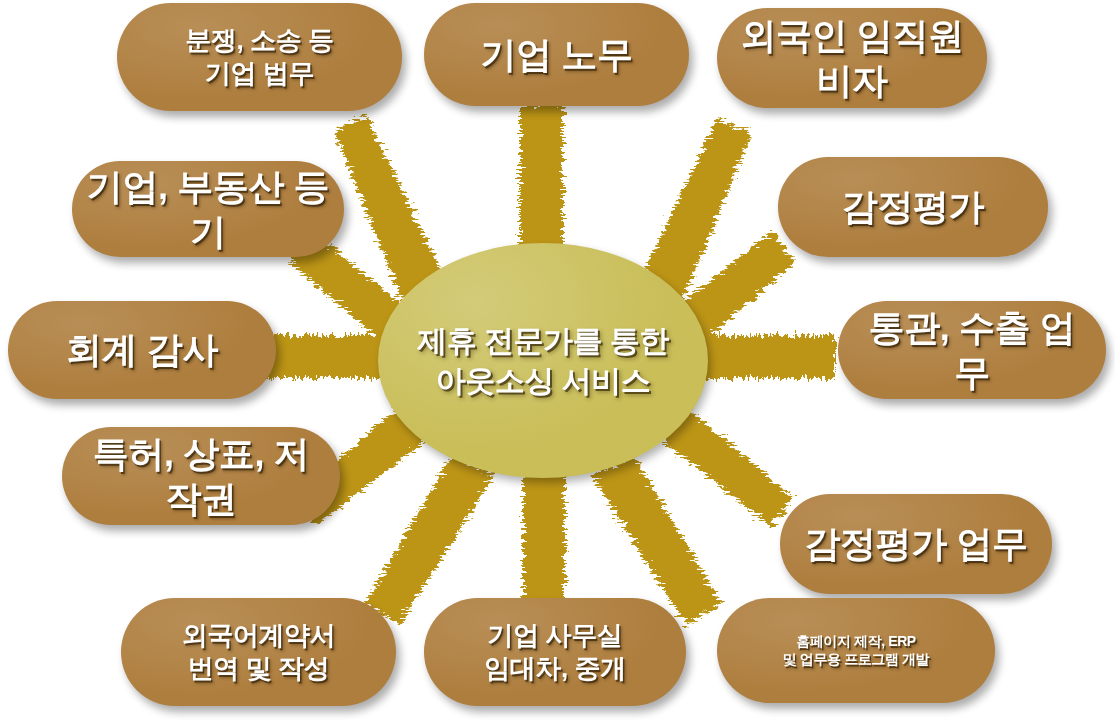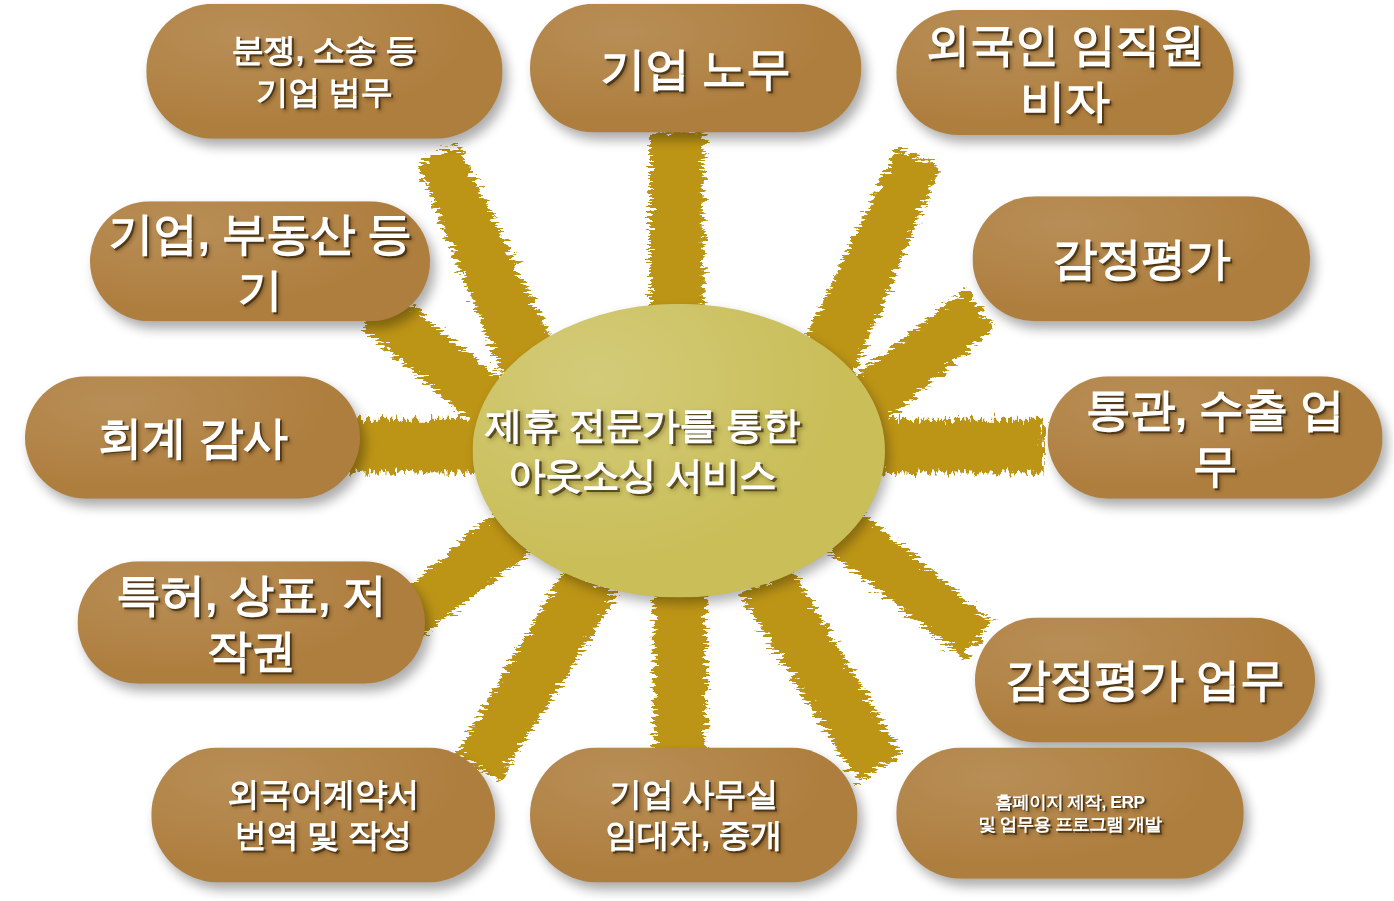--- a/index.html
+++ b/index.html
@@ -34,21 +34,21 @@
     top: 243px;
     width: 330px;
     height: 235px;
     border-radius: 50% / 50%;
     background:
       radial-gradient(ellipse at 30% 25%, rgba(255,255,255,0.20), rgba(255,255,255,0) 60%),
       #c9be58;
     box-shadow: 3px 5px 9px rgba(0,0,0,0.30);
     display: flex;
     align-items: center;
-    justify-content: flex-start;
+    justify-content: center;
     z-index: 3;
   }
   #hub .hub-text {
     text-align: center;
     color: #ffffff;
     font-size: 30px;
     font-weight: bold;
     line-height: 1.32;
     letter-spacing: -0.5px;
     text-shadow:
@@ -165,33 +165,33 @@
       <div>기업, 부동산 등기</div>
     </div>
   </div>
 
   <div class="node t-lg" style="left:778px; top:157px; width:270px; height:100px;">
     <div class="node-text">
       <div>감정평가</div>
     </div>
   </div>
 
-  <div class="node t-lg" style="left:20px; top:301px; width:268px; height:98px;">
+  <div class="node t-lg" style="left:8px; top:301px; width:268px; height:98px;">
     <div class="node-text">
       <div>회계 감사</div>
     </div>
   </div>
 
   <div class="node t-lg" style="left:838px; top:301px; width:268px; height:98px;">
     <div class="node-text">
       <div>통관, 수출 업무</div>
     </div>
   </div>
 
-  <div class="node t-lg" style="left:62px; top:449px; width:278px; height:98px;">
+  <div class="node t-lg" style="left:62px; top:427px; width:278px; height:98px;">
     <div class="node-text">
       <div>특허, 상표, 저작권</div>
     </div>
   </div>
 
   <div class="node t-lg" style="left:780px; top:449px; width:272px; height:100px;margin-top:45px;">
     <div class="node-text">
       <div>감정평가 업무</div>
     </div>
   </div>

